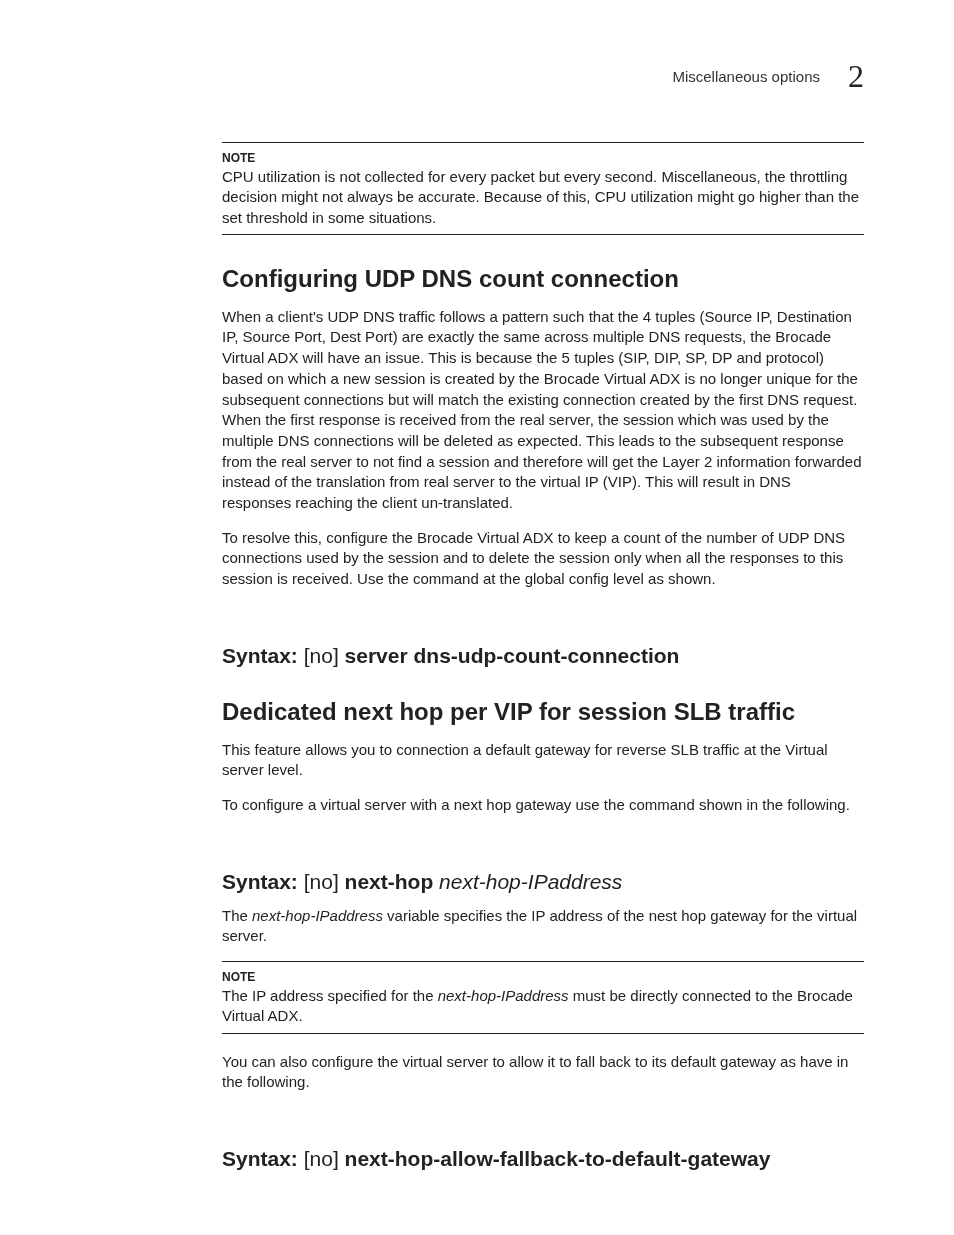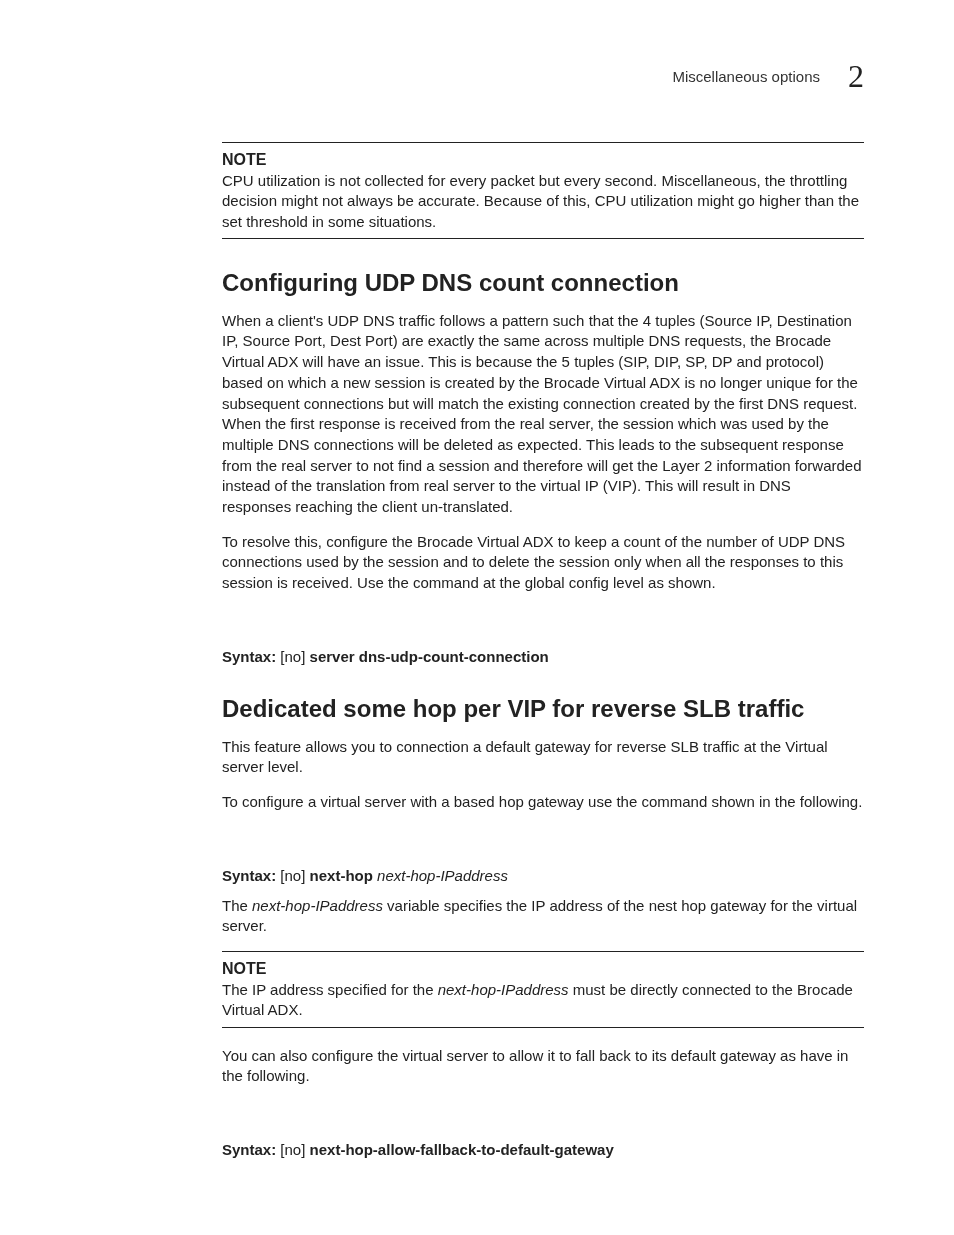--- a/index.html
+++ b/index.html
@@ -40,21 +40,21 @@
   }
   .rule-top {
     border-top: 1.5px solid #222;
     margin-top: 10px;
   }
   .note-block {
     margin: 8px 0 6px 0;
   }
   .note-label {
     font-weight: 700;
-    font-size: 16px;
+    font-size: 12px;
     font-family: Arial, Helvetica, sans-serif;
     margin-bottom: 2px;
   }
   .note-body {
     font-size: 15px;
     line-height: 1.35;
   }
   .rule-bottom {
     border-top: 1px solid #222;
     margin: 6px 0 18px 0;
@@ -66,21 +66,21 @@
     font-size: 24px;
     margin: 30px 0 14px 0;
     letter-spacing: 0;
   }
   p.body {
     font-size: 15px;
     line-height: 1.38;
     margin: 0 0 14px 0;
   }
   .syntax-line {
-    font-size: 15px;
+    font-size: 21px;
     margin: 24px 0 12px 0;
   }
   .syntax-line .label {
     font-weight: 700;
   }
   .syntax-line .cmd {
     font-weight: 700;
   }
   .syntax-line .arg {
     font-style: italic;
@@ -116,24 +116,24 @@
 
     <p class="body">When a client's UDP DNS traffic follows a pattern such that the 4 tuples (Source IP, Destination IP, Source Port, Dest Port) are exactly the same across multiple DNS requests, the Brocade Virtual ADX will have an issue. This is because the 5 tuples (SIP, DIP, SP, DP and protocol) based on which a new session is created by the Brocade Virtual ADX is no longer unique for the subsequent connections but will match the existing connection created by the first DNS request. When the first response is received from the real server, the session which was used by the multiple DNS connections will be deleted as expected. This leads to the subsequent response from the real server to not find a session and therefore will get the Layer 2 information forwarded instead of the translation from real server to the virtual IP (VIP). This will result in DNS responses reaching the client un-translated.</p>
     <p class="body">To resolve this, configure the Brocade Virtual ADX to keep a count of the number of UDP DNS connections used by the session and to delete the session only when all the responses to this session is received. Use the command at the global config level as shown.</p>
 
     <div class="big-gap"></div>
 
     <div class="syntax-line">
       <span class="label">Syntax:  </span><span>[no] </span><span class="cmd">server dns-udp-count-connection</span>
     </div>
 
-    <h2 class="section">Dedicated some hop per VIP for reverse SLB traffic</h2>
+    <h2 class="section">Dedicated next hop per VIP for session SLB traffic</h2>
 
     <p class="body">This feature allows you to connection a default gateway for reverse SLB traffic at the Virtual server level.</p>
-    <p class="body">To configure a virtual server with a based hop gateway use the command shown in the following.</p>
+    <p class="body">To configure a virtual server with a next hop gateway use the command shown in the following.</p>
 
     <div class="big-gap"></div>
 
     <div class="syntax-line">
       <span class="label">Syntax:  </span><span>[no] </span><span class="cmd">next-hop </span><span class="arg">next-hop-IPaddress</span>
     </div>
 
     <p class="body">
       <span>The </span><em class="var">next-hop-IPaddress</em><span> variable specifies the IP address of the nest hop gateway for the virtual server.</span>
     </p>

